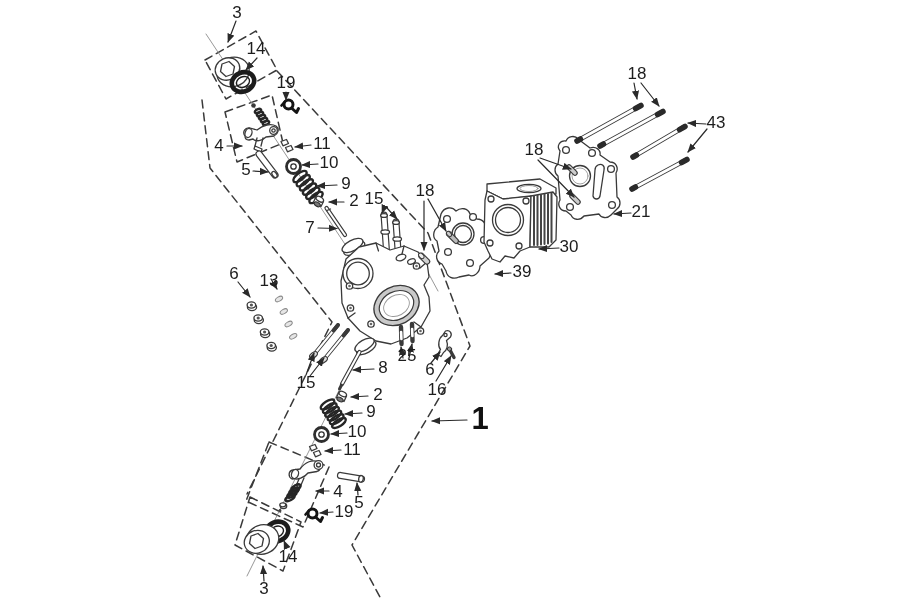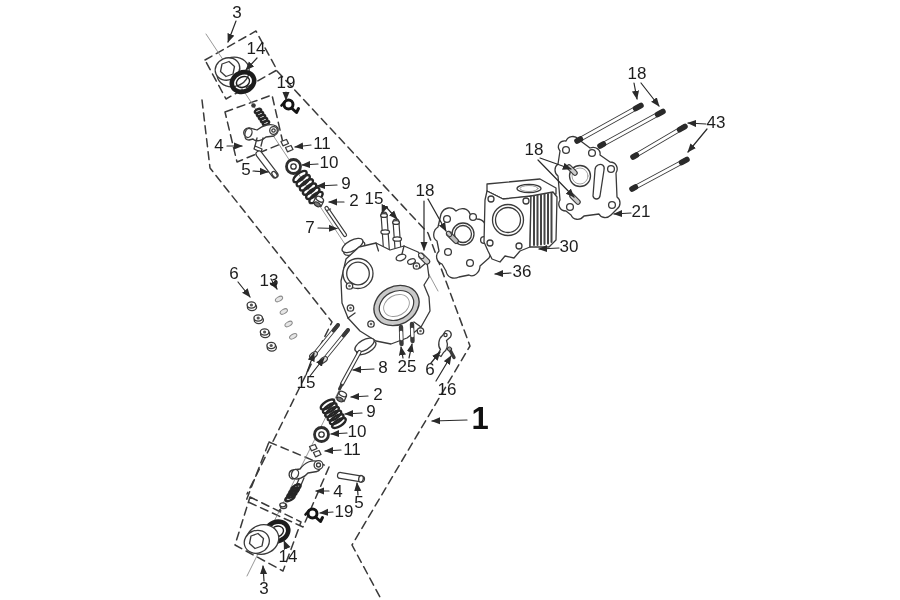--- a/index.html
+++ b/index.html
@@ -403,25 +403,25 @@
     <div class="callout" style="left: 371px; top: 412px;">9</div>
     <div class="callout" style="left: 329px; top: 163px;">10</div>
     <div class="callout" style="left: 357px; top: 432px;">10</div>
     <div class="callout" style="left: 322px; top: 144px;">11</div>
     <div class="callout" style="left: 352px; top: 450px;">11</div>
     <div class="callout" style="left: 234px; top: 274px;">6</div>
     <div class="callout" style="left: 269px; top: 281px;">13</div>
     <div class="callout" style="left: 256px; top: 49px;">14</div>
     <div class="callout" style="left: 288px; top: 557px;">14</div>
     <div class="callout" style="left: 374px; top: 199px;">15</div>
-    <div class="callout" style="left: 447px; top: 390px;">16</div>
+    <div class="callout" style="left: 437px; top: 390px;">16</div>
     <div class="callout" style="left: 306px; top: 383px;">15</div>
     <div class="callout" style="left: 425px; top: 191px;">18</div>
     <div class="callout" style="left: 534px; top: 150px;">18</div>
     <div class="callout" style="left: 286px; top: 83px;">19</div>
     <div class="callout" style="left: 344px; top: 512px;">19</div>
     <div class="callout" style="left: 569px; top: 247px;">30</div>
     <div class="callout" style="left: 641px; top: 212px;">21</div>
-    <div class="callout" style="left: 522px; top: 272px;">36</div>
+    <div class="callout" style="left: 522px; top: 272px;">39</div>
     <div class="callout" style="left: 716px; top: 123px;">43</div>
     <div class="callout" style="left: 637px; top: 74px;">18</div>
-    <div class="callout" style="left: 407px; top: 367px;">25</div>
+    <div class="callout" style="left: 407px; top: 356px;">25</div>
   </div>
 
 </body></html>

